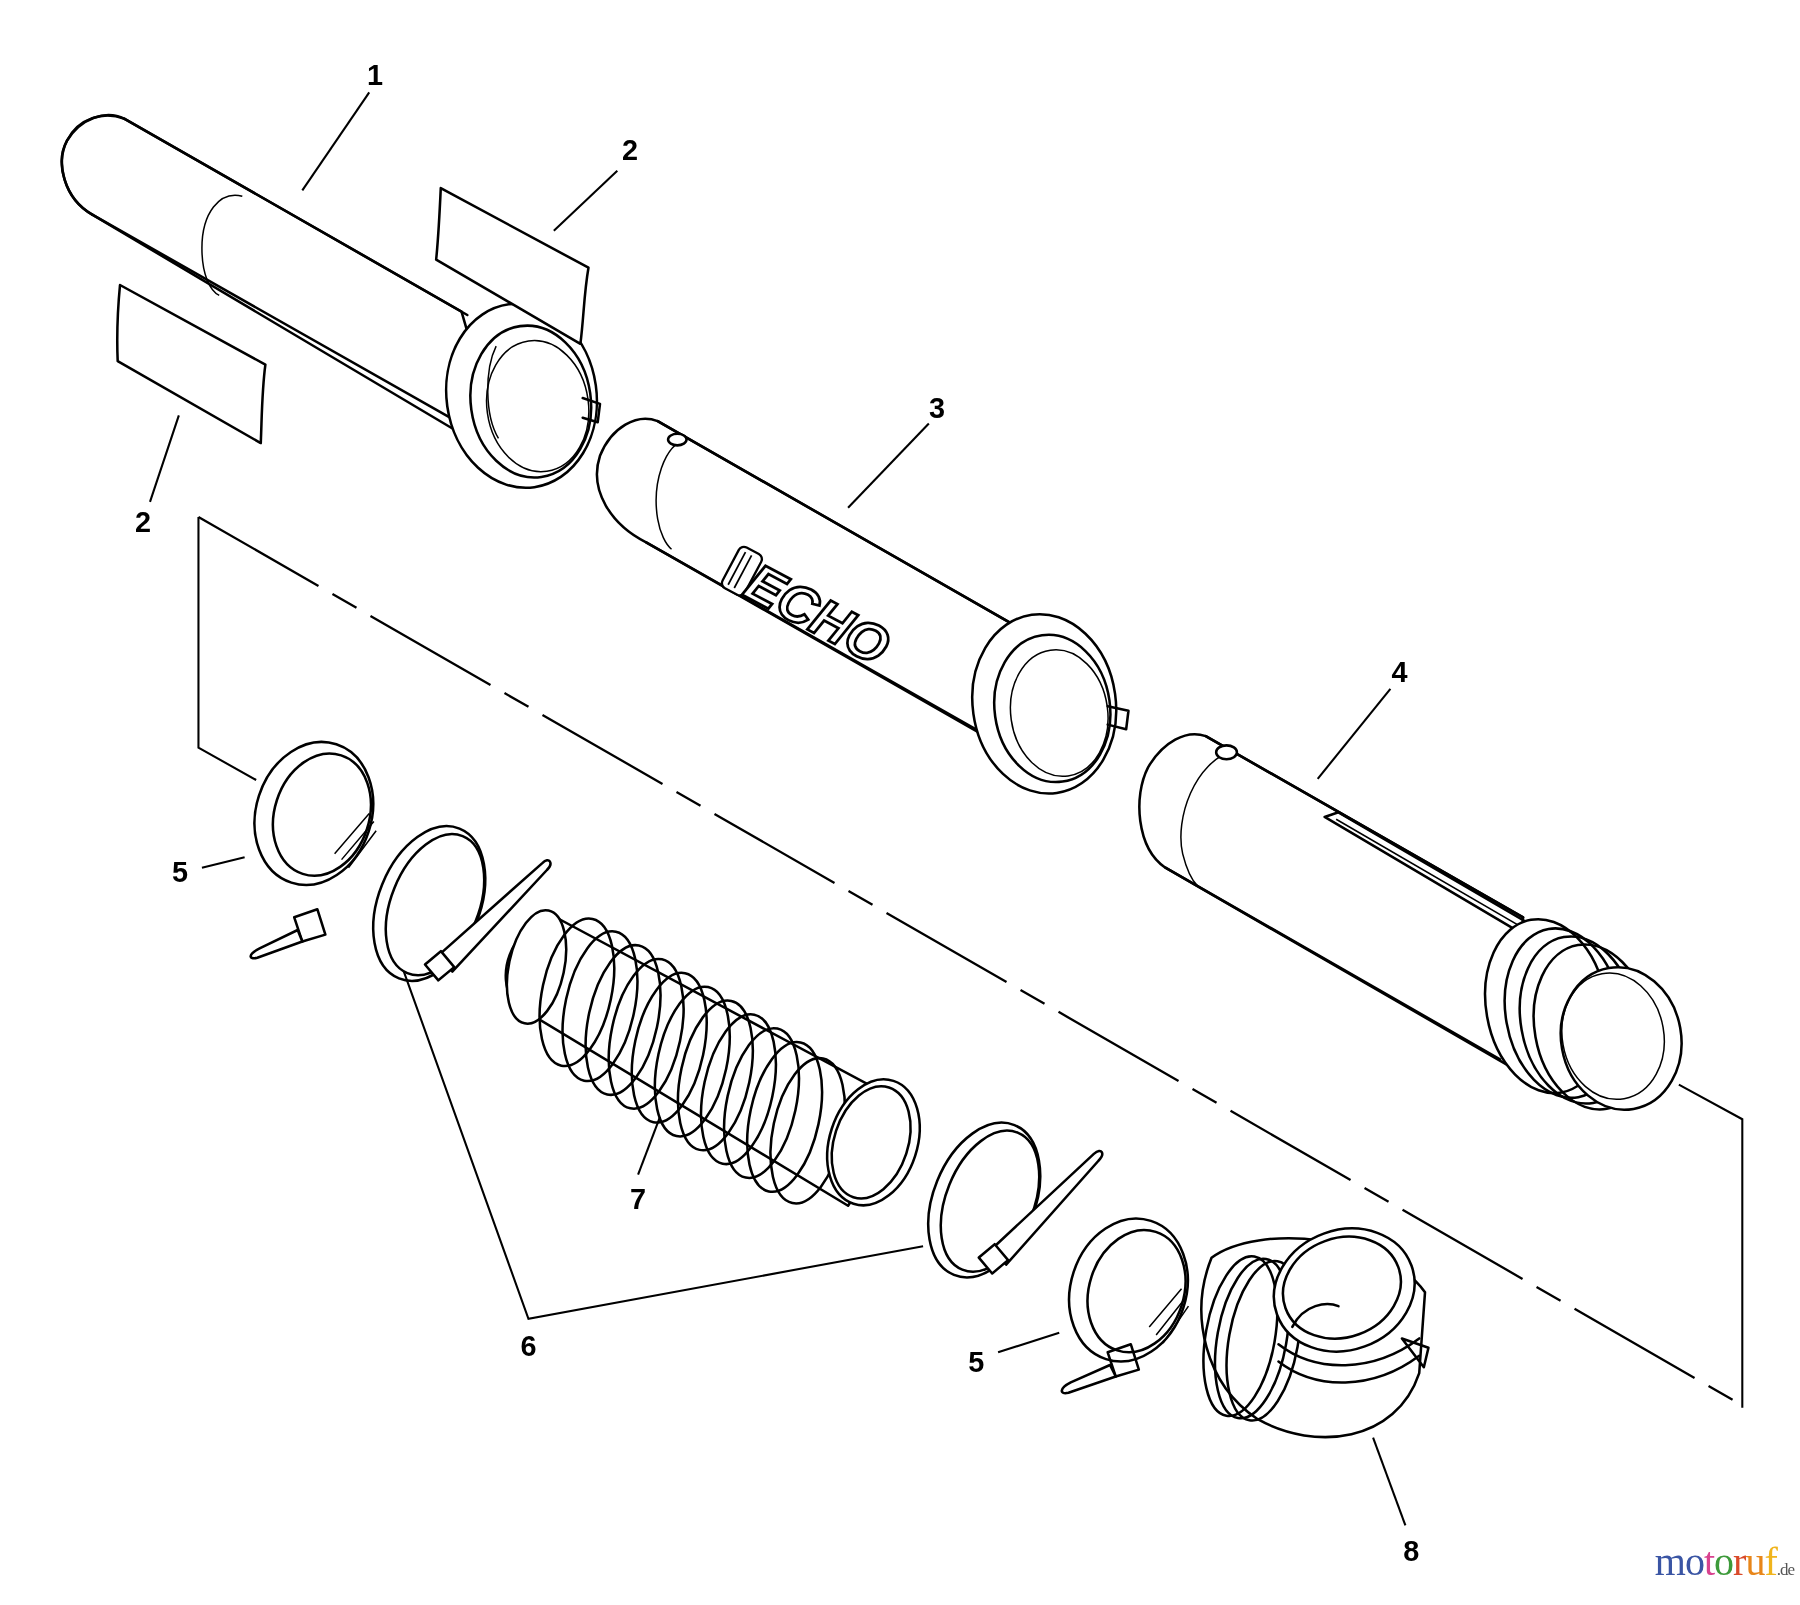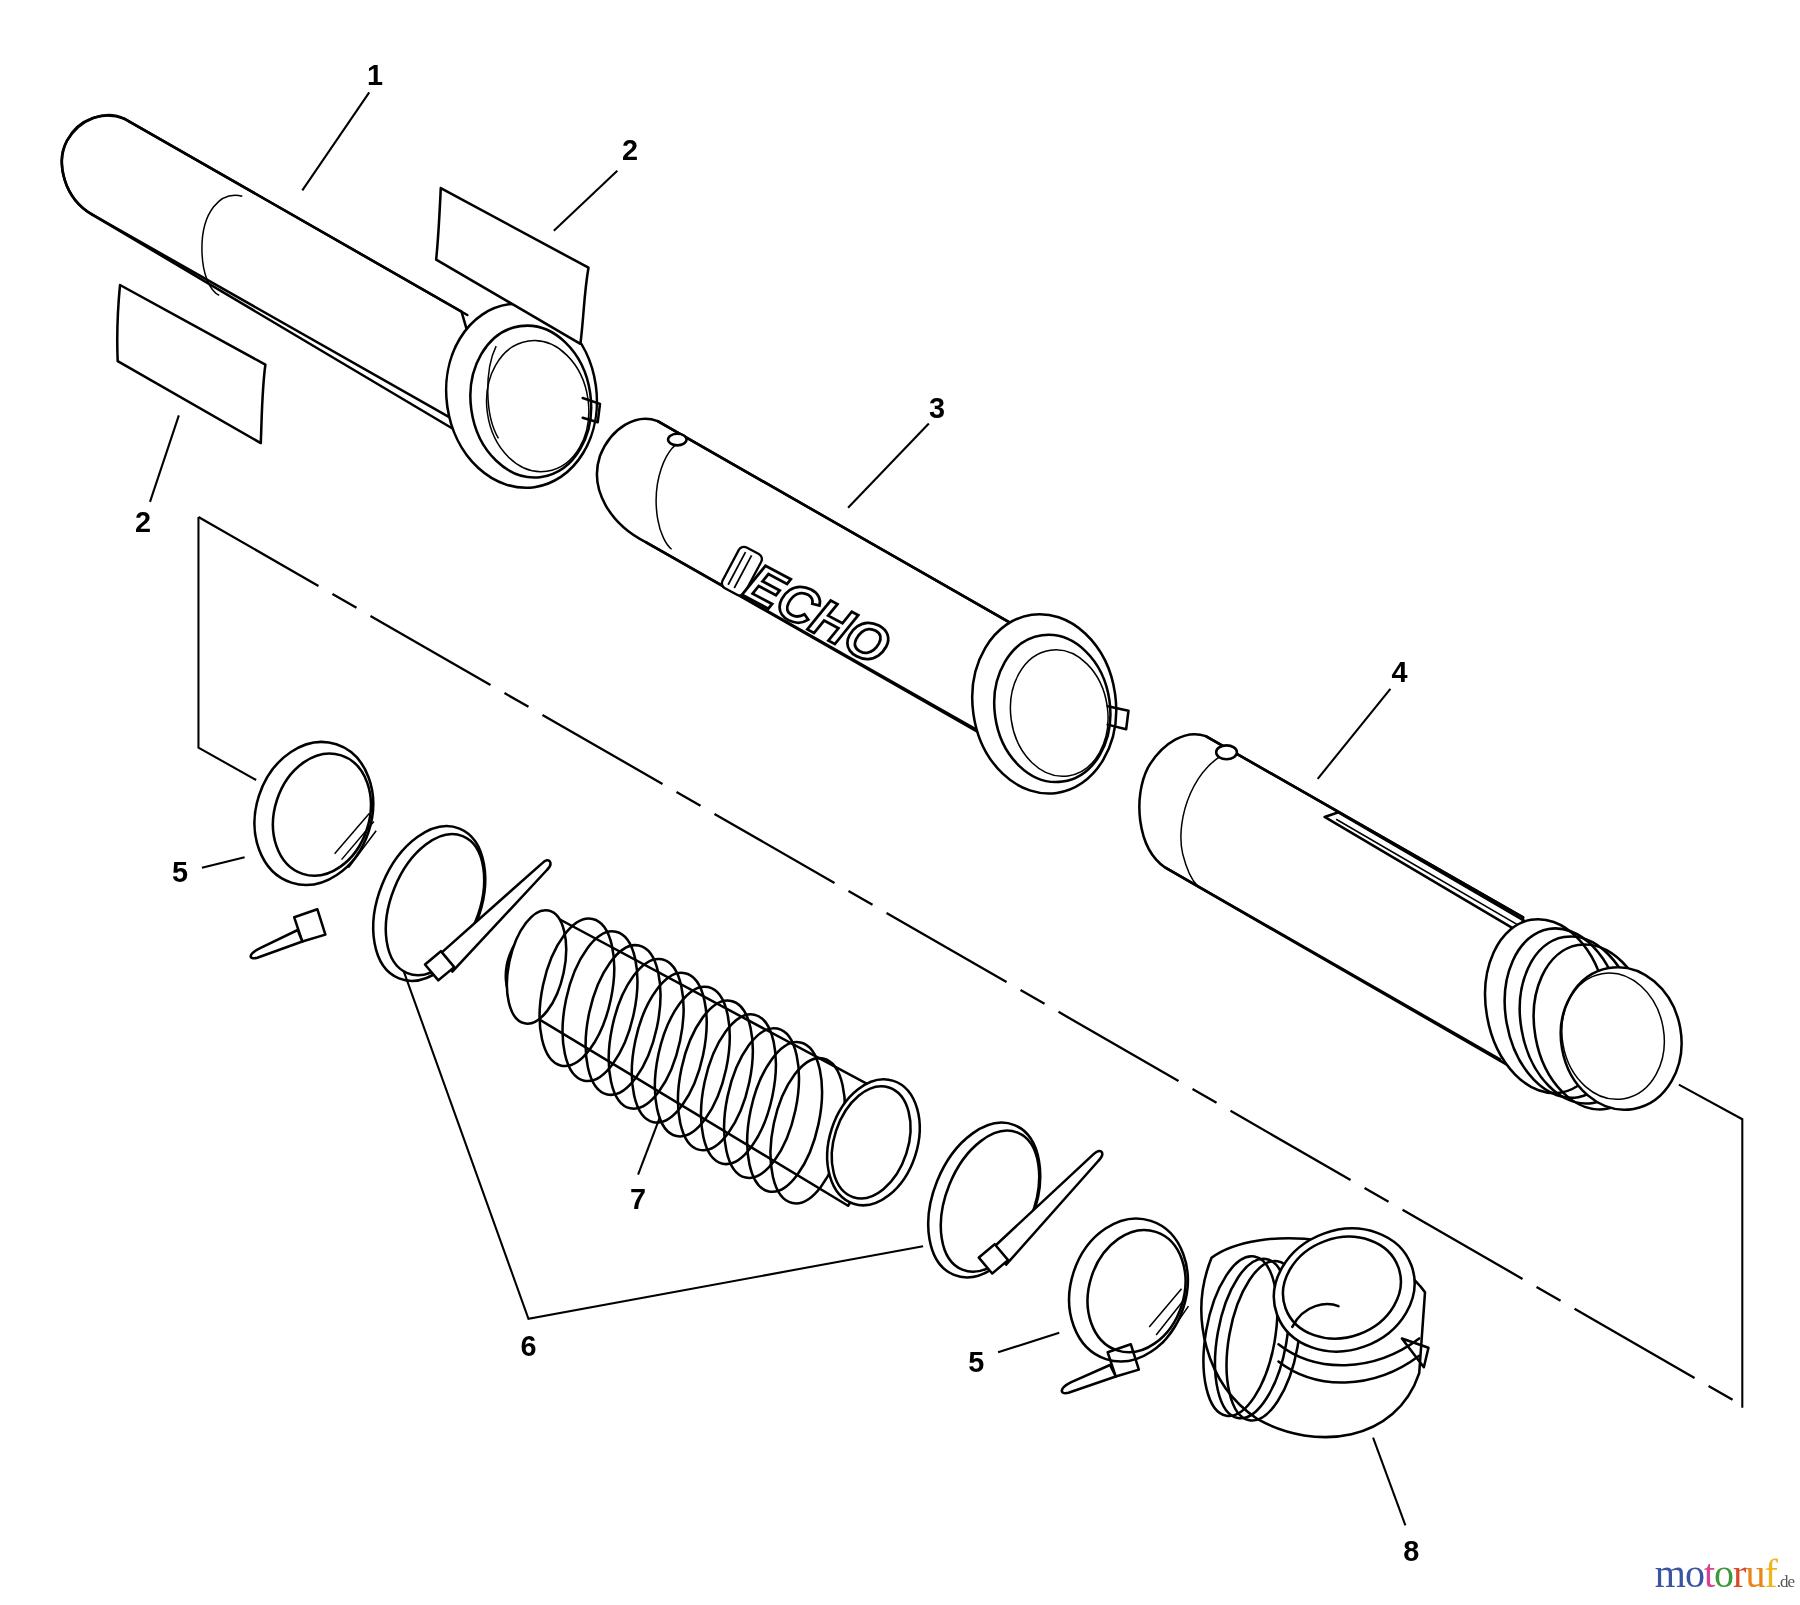--- a/index.html
+++ b/index.html
@@ -5,21 +5,21 @@
   html, body { margin:0; padding:0; background:#ffffff; }
   body { width:1800px; height:1605px; position:relative; overflow:hidden; font-family:"Liberation Sans", sans-serif; }
   #diagram { position:absolute; left:0; top:0; width:1800px; height:1605px; }
   .ln { fill:none; stroke:#000; stroke-width:2.2; stroke-linecap:round; stroke-linejoin:round; }
   .thin { fill:none; stroke:#000; stroke-width:1.3; }
   .fillw { fill:#fff; stroke:#000; stroke-width:2.2; stroke-linejoin:round; }
   .leader { fill:none; stroke:#000; stroke-width:1.8; }
   .dash { fill:none; stroke:#000; stroke-width:2; stroke-dasharray:120 14 24 14; }
   .callout { font-family:"Liberation Sans", sans-serif; font-weight:bold; font-size:25px; fill:#000; text-anchor:middle; }
   .echo { font-family:"Liberation Sans", sans-serif; font-weight:bold; font-style:italic; font-size:46px; fill:#fff; stroke:#000; stroke-width:2.4; paint-order:normal; }
-  #watermark { position:absolute; right:6px; bottom:8px; font-family:"Liberation Serif", serif; font-size:40px; letter-spacing:-1px; }
+  #watermark { position:absolute; right:6px; bottom:20px; font-family:"Liberation Serif", serif; font-size:40px; letter-spacing:-1px; }
   #watermark .sfx { font-size:17px; color:#555; }
 </style>
 </head>
 <body>
 
 <svg id="diagram" viewBox="0 0 1560 1391" preserveAspectRatio="none" xmlns="http://www.w3.org/2000/svg">
 
   <g>
     <path class="fillw" d="M 108,103 L 400,270 L 437,398 L 80,186 C 55,172 48,140 58,122 C 70,102 92,95 108,103 Z"></path>
     <path class="ln" d="M 108,103 L 405,273"></path>

